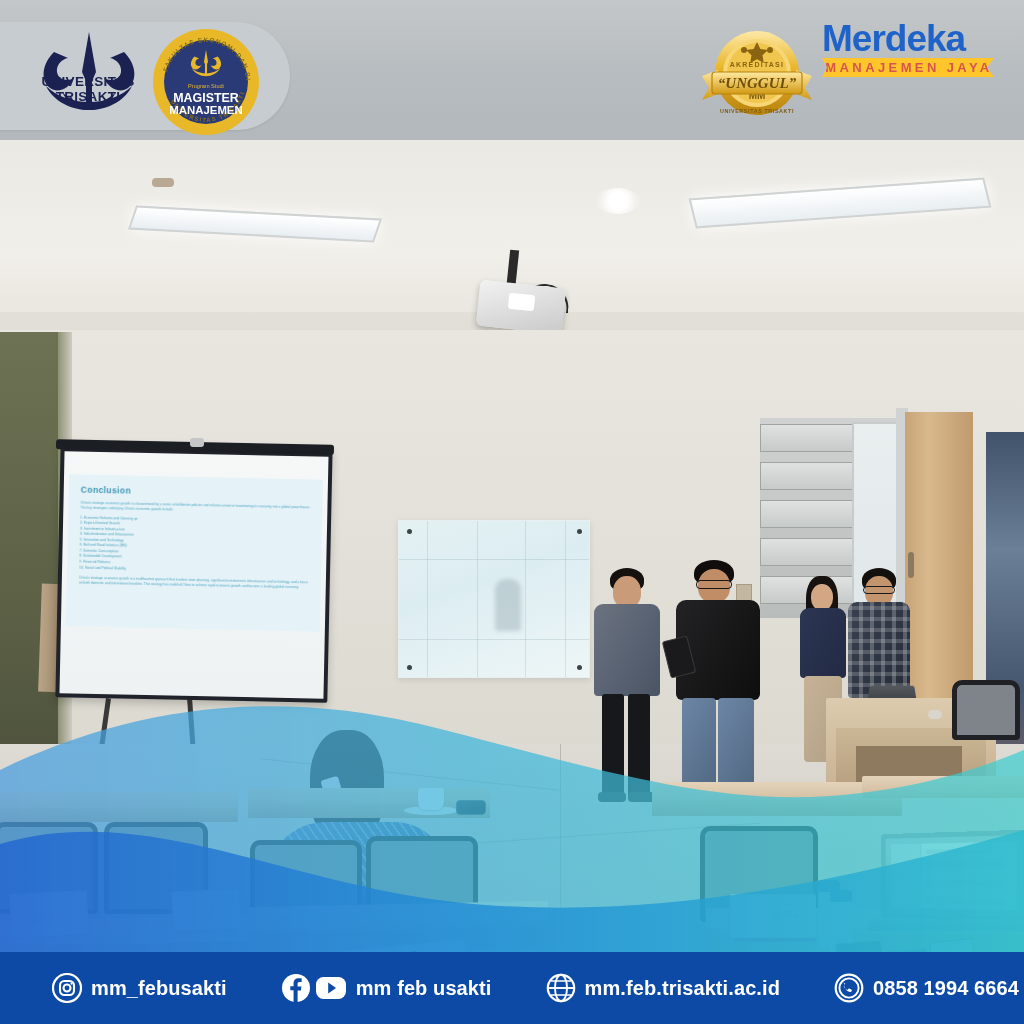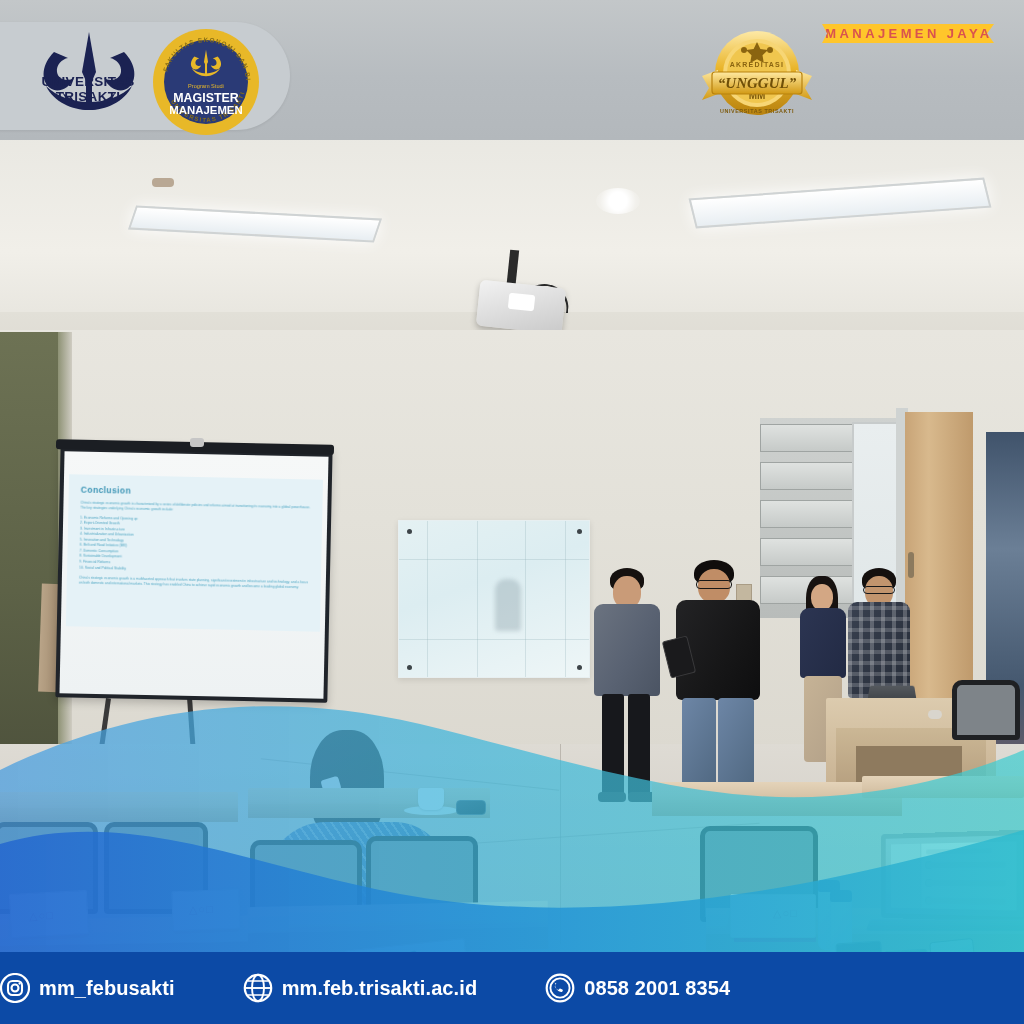--- a/index.html
+++ b/index.html
@@ -315,21 +315,21 @@
                 transform:perspective(300px) rotateX(52deg); }
 
   
   .waves{ position:absolute; left:0; top:620px; width:1024px; height:348px; z-index:30; pointer-events:none; }
 
   
   .footer-strip{ position:absolute; left:0; top:952px; width:1024px; height:72px; z-index:50;
                  background:#0c4aa6; display:flex; align-items:center; }
   .footer-bottom{ position:absolute; left:0; top:1010px; width:1024px; height:14px; z-index:49;
                   background:linear-gradient(90deg,#2a6fd0 0%, #2f9fd6 42%, #39c3d0 72%, #46cfd2 100%); }
-  .footer-inner{ display:flex; align-items:center; width:100%; gap:68px; }
+  .footer-inner{ display:flex; align-items:center; width:100%; padding-left:52px; gap:54px; }
   .fitem{ display:flex; align-items:center; gap:9px; color:#ffffff;
           font-size:20px; font-weight:bold; letter-spacing:.1px; white-space:nowrap; }
   .ficons{ display:flex; align-items:center; gap:4px; }
 </style>
 </head>
 <body>
 
 <div id="card">
 
   <div class="header">
@@ -393,20 +393,21 @@
       <text x="59" y="47" text-anchor="middle" font-size="7" font-weight="bold" fill="#8a6410" font-family="Liberation Sans, sans-serif" letter-spacing="1.2">AKREDITASI</text>
       <text x="59" y="79" text-anchor="middle" font-size="10" font-weight="bold" fill="#7d5a0d" font-family="Liberation Sans, sans-serif">MM</text>
       <text x="59" y="93" text-anchor="middle" font-size="5.4" font-weight="bold" fill="#7d5a0d" font-family="Liberation Sans, sans-serif" letter-spacing=".6">UNIVERSITAS TRISAKTI</text>
       <path d="M4 56 L20 50 L20 74 L4 80 L11 68 Z" fill="url(#gold2)"></path>
       <path d="M114 56 L98 50 L98 74 L114 80 L107 68 Z" fill="url(#gold2)"></path>
       <rect x="14" y="52" width="90" height="22" rx="3" fill="url(#gold2)" stroke="#b8820f" stroke-width="1.2"></rect>
       <text x="59" y="68" text-anchor="middle" font-size="15" font-weight="bold" fill="#6f4f08" font-family="Liberation Serif, serif" font-style="italic">“UNGGUL”</text>
     </svg>
 
     <div class="km">
+      <div class="km-m">Merdeka</div>
       <div class="km-ribbon">MANAJEMEN JAYA</div>
     </div>
   </div>
 
   <div class="photo">
 
     <div class="ceiling"></div>
     <div class="ceiling2"></div>
     <div class="light-fix lf1"></div>
     <div class="light-fix lf2"></div>
@@ -619,37 +620,50 @@
       <div class="fitem">
         <svg width="30" height="30" viewBox="0 0 30 30">
           <circle cx="15" cy="15" r="14" fill="none" stroke="#fff" stroke-width="2.2"></circle>
           <rect x="8" y="8" width="14" height="14" rx="4.4" fill="none" stroke="#fff" stroke-width="2.1"></rect>
           <circle cx="15" cy="15" r="3.5" fill="none" stroke="#fff" stroke-width="2.1"></circle>
           <circle cx="19.6" cy="10.5" r="1.15" fill="#fff"></circle>
         </svg>
         <span>mm_febusakti</span>
       </div>
 
+      <div class="fitem">
+        <div class="ficons">
+          <svg width="30" height="30" viewBox="0 0 30 30">
+            <circle cx="15" cy="15" r="14" fill="#fff"></circle>
+            <path d="M16.6 29 V17.6 h3.3 l.55-4.1 h-3.85 v-2.5 c0-1.15.35-1.95 2-1.95 h2.05 V5.3 c-.36-.05-1.6-.16-3.03-.16 -3.0 0-5.05 1.83-5.05 5.2 v2.9 H9.3 v4.1 h3.27 V29z" fill="#0c4aa6"></path>
+          </svg>
+          <svg width="32" height="24" viewBox="0 0 32 24">
+            <rect x="1" y="1" width="30" height="22" rx="7.5" fill="#fff"></rect>
+            <path d="M13.2 6.6 L21 12 L13.2 17.4 Z" fill="#0c4aa6"></path>
+          </svg>
+        </div>
+        <span>mm feb usakti</span>
+      </div>
 
       <div class="fitem">
         <svg width="30" height="30" viewBox="0 0 30 30">
           <circle cx="15" cy="15" r="13.2" fill="none" stroke="#fff" stroke-width="2.2"></circle>
           <ellipse cx="15" cy="15" rx="6" ry="13.2" fill="none" stroke="#fff" stroke-width="1.9"></ellipse>
           <line x1="2" y1="15" x2="28" y2="15" stroke="#fff" stroke-width="1.9"></line>
           <path d="M4.6 8 H25.4 M4.6 22 H25.4" stroke="#fff" stroke-width="1.7" fill="none"></path>
         </svg>
         <span>mm.feb.trisakti.ac.id</span>
       </div>
 
       <div class="fitem">
         <svg width="30" height="30" viewBox="0 0 30 30">
           <circle cx="15" cy="15" r="13.3" fill="none" stroke="#fff" stroke-width="2.2"></circle>
           <circle cx="15" cy="15" r="9.6" fill="none" stroke="#fff" stroke-width="1.9"></circle>
           <path d="M11.6 11.1 c-.35 0-.72.13-.95.52 -.3.5-.62 1.35-.2 2.5 .5 1.4 1.4 2.6 2.45 3.5 1.25 1.05 2.5 1.4 3.3 1.35 .8-.05 1.3-.55 1.5-1.05 .2-.5.18-.95.1-1.05 -.08-.1-.28-.17-.58-.32 -.3-.15-1.75-.88-2.02-.98 -.27-.1-.47-.15-.67.15 -.2.3-.65.85-.8 1.02 -.15.17-.3.18-.55.05 -.25-.13-1.05-.4-2-1.27 -.74-.67-1.24-1.5-1.38-1.75 -.14-.25-.02-.39.12-.53 .12-.12.27-.32.4-.48 .13-.16.18-.27.27-.46 .09-.19.04-.35-.02-.48 -.06-.13-.62-1.55-.85-2.1 -.2-.5-.4-.45-.55-.45z" fill="#fff"></path>
         </svg>
-        <span>0858 2001 8354</span>
+        <span>0858 1994 6664</span>
       </div>
 
     </div>
   </div>
   <div class="footer-bottom"></div>
 
 </div>
 
 </body></html>

